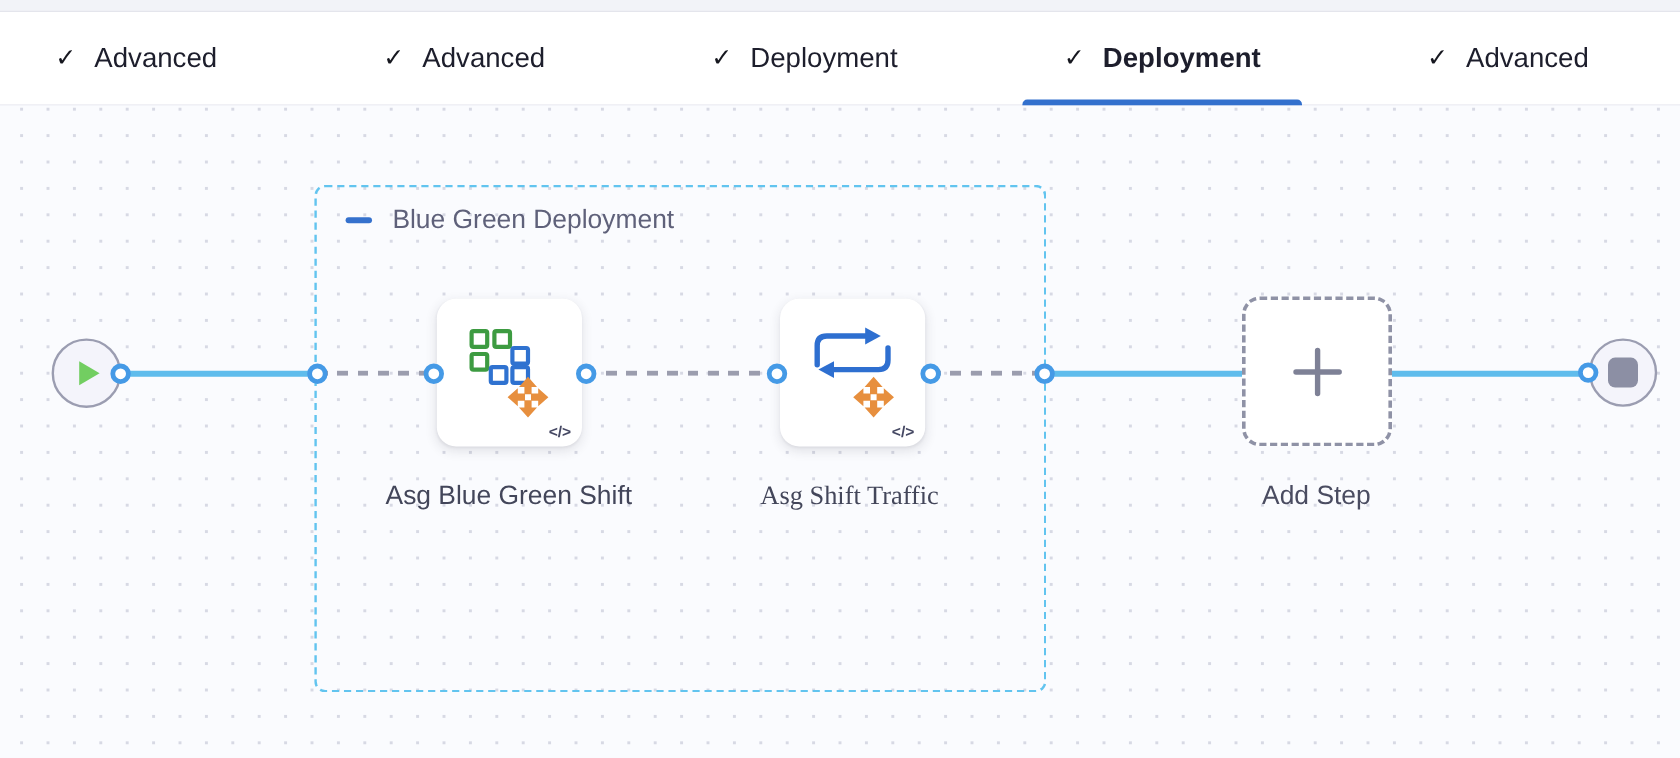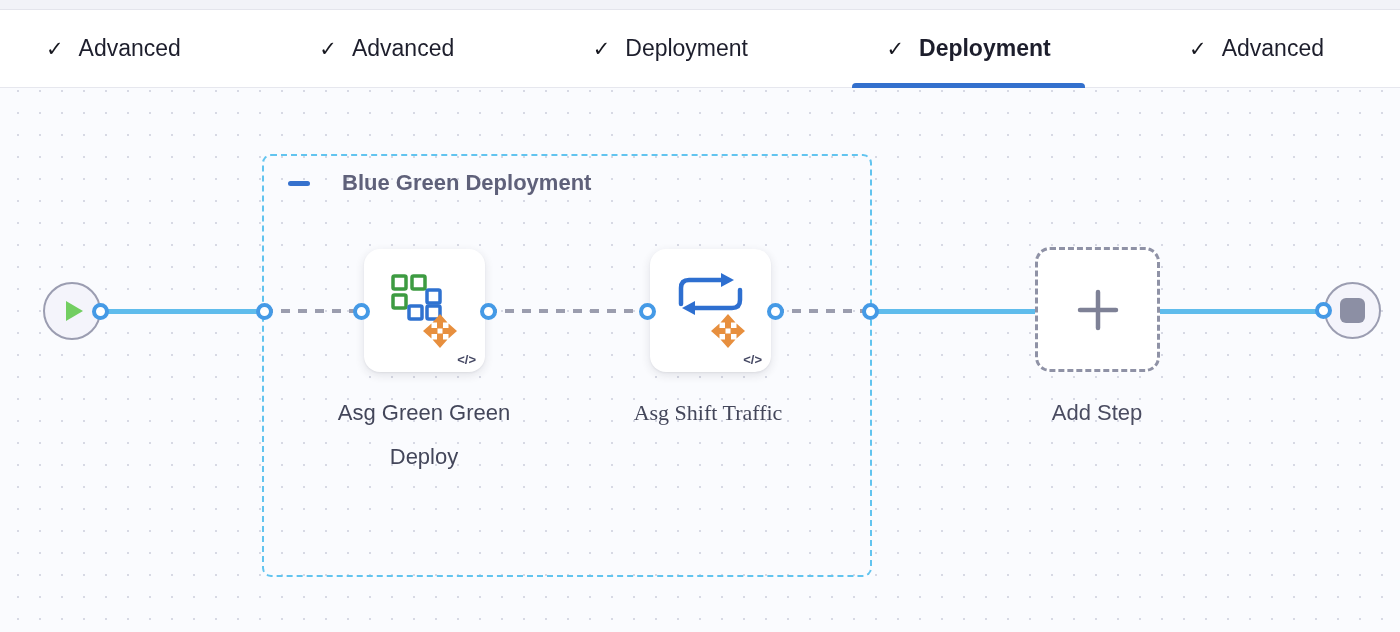--- a/index.html
+++ b/index.html
@@ -38,21 +38,21 @@
     background-size:22px 22px; background-position:7px 14px;
   }
 
   
   .group-box {
     position:absolute; left:262px; top:66px; width:610px; height:423px;
     border:2px dashed #62c4ef; border-radius:9px;
   }
   .group-header {
     position:absolute; left:288px; top:82px;
-    display:flex; align-items:center; gap:32px;font-weight:bold;
+    display:flex; align-items:center; gap:17px;
   }
   .minus-bar { width:22px; height:5px; border-radius:3px; background:#3571cd; cursor:pointer; }
   .group-label { font-size:22px; color:#5f617a; }
 
   
   .line { position:absolute; }
   .line.solid { height:5px; top:221px; background:#5fbcec; border-radius:3px; }
   .line.dashed {
     height:4px; top:221px;
     background:repeating-linear-gradient(90deg,#9b9dae 0 9px,transparent 9px 17px);
@@ -204,17 +204,17 @@
 
   <div class="port" style="left:92px;"></div>
   <div class="port" style="left:256px;"></div>
   <div class="port" style="left:353px;"></div>
   <div class="port" style="left:480px;"></div>
   <div class="port" style="left:639px;"></div>
   <div class="port" style="left:767px;"></div>
   <div class="port" style="left:862px;"></div>
   <div class="port" style="left:1315px; top:214px;"></div>
 
-  <div class="node-label label-1">Asg Green Green Deploy</div>
+  <div class="node-label label-1">Asg Blue Green Shift</div>
   <div class="node-label label-2">Asg Shift Traffic</div>
   <div class="node-label label-add">Add Step</div>
 
 </div>
 
 </body></html>

